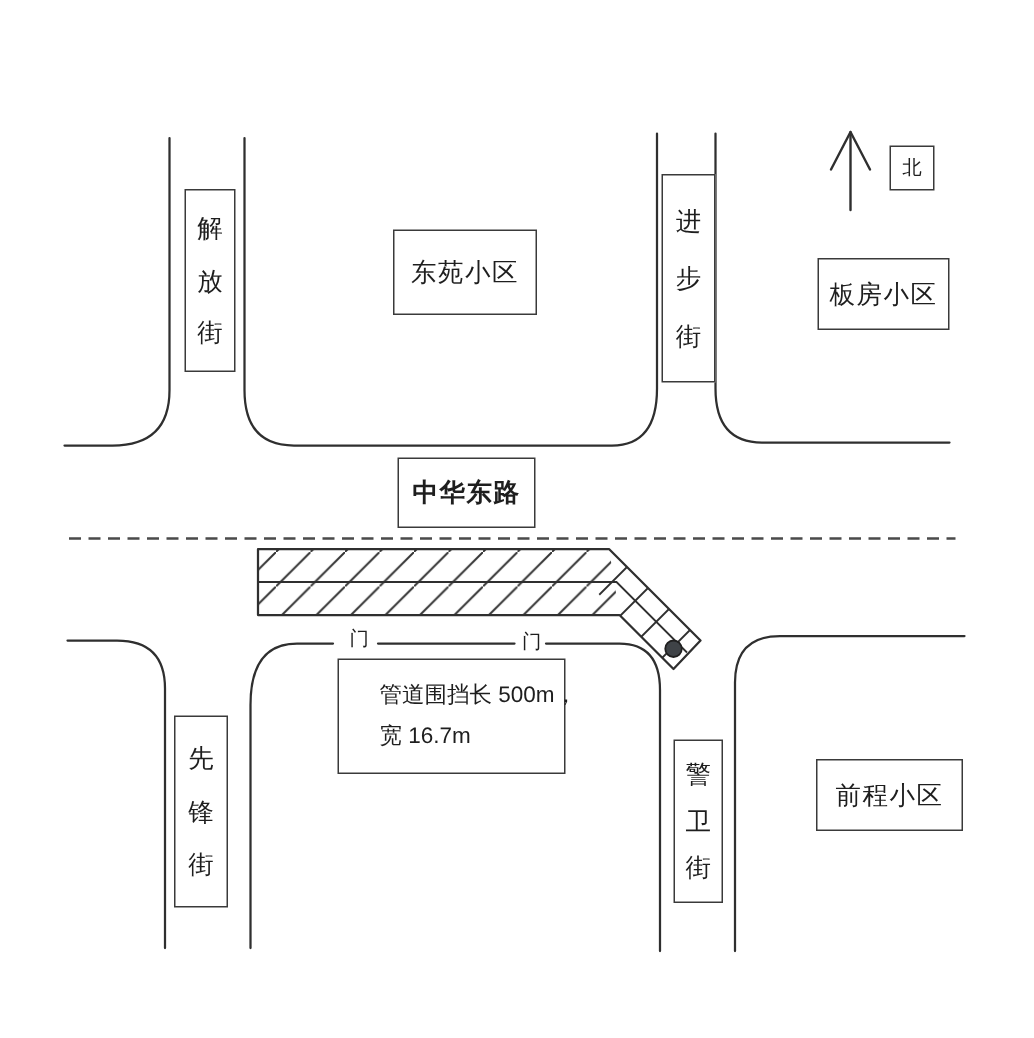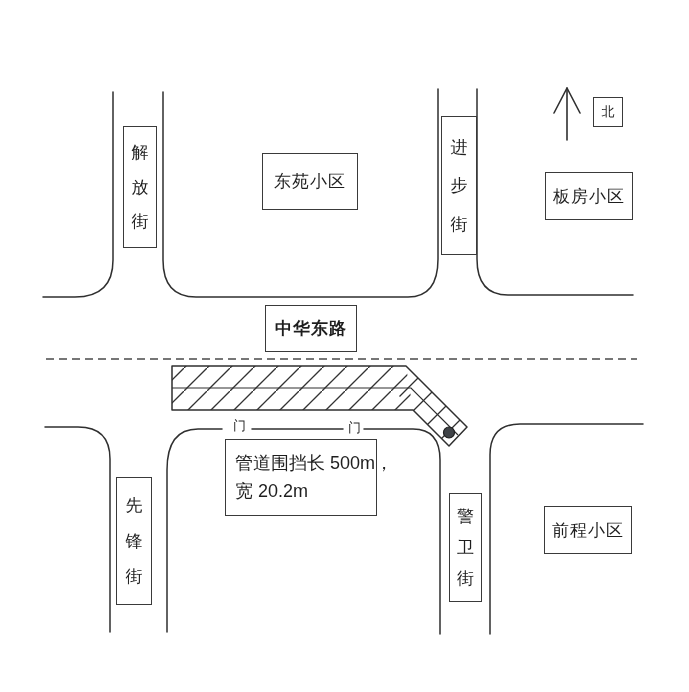--- a/index.html
+++ b/index.html
@@ -11,21 +11,21 @@
   .box{
     position:absolute;box-sizing:border-box;border:1.4px solid #3a3a3a;background:#ffffff;
     display:flex;align-items:center;justify-content:center;
     font-size:17px;letter-spacing:1px;white-space:pre;
   }
   .vlabel{flex-direction:column;justify-content:space-evenly;letter-spacing:0;}
   .vlabel span{display:block;line-height:1;}
   .north-box{font-size:13px;letter-spacing:0;}
   .info-box{
     flex-direction:column;align-items:flex-start;justify-content:space-evenly;
-    padding:6px 9px;font-size:18px;letter-spacing:0;line-height:1.2;
+    padding:6px 27px;font-size:15px;letter-spacing:0;line-height:1.2;
   }
   .gate{
     position:absolute;background:#ffffff;font-size:13px;letter-spacing:0;
     display:flex;align-items:center;justify-content:center;width:15px;height:15px;
   }
 </style>
 </head>
 <body>
 
 <div class="stage">
@@ -80,27 +80,27 @@
 
   <div class="box vlabel" style="left:116px;top:477px;width:36px;height:128px;"><span>先</span><span>锋</span><span>街</span></div>
 
   <div class="box vlabel" style="left:449px;top:493px;width:33px;height:109px;"><span>警</span><span>卫</span><span>街</span></div>
 
   <div class="box" style="left:262px;top:153px;width:96px;height:57px;font-family:Liberation Serif, serif;">东苑小区</div>
 
   <div class="box" style="left:545px;top:172px;width:88px;height:48px;">板房小区</div>
 
 
-  <div class="box" style="left:544px;top:506px;width:88px;height:48px;">前程小区</div>
+  <div class="box" style="left:544px;top:506px;width:98px;height:48px;">前程小区</div>
 
   <div class="box" style="left:265px;top:305px;width:92px;height:47px;font-weight:bold;">中华东路</div>
 
   <div class="box north-box" style="left:593px;top:97px;width:30px;height:30px;">北</div>
 
   <div class="box info-box" style="left:225px;top:439px;width:152px;height:77px;">
     <span>管道围挡长 500m，</span>
-    <span>宽 20.2m</span>
+    <span>宽 16.7m</span>
   </div>
 
   <div class="gate" style="left:232px;top:418px;">门</div>
   <div class="gate" style="left:347px;top:420px;">门</div>
 
 </div>
 
 </body></html>

